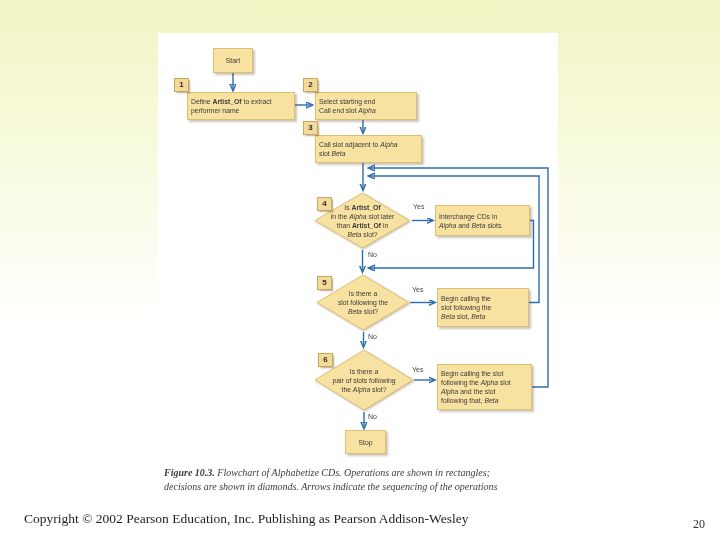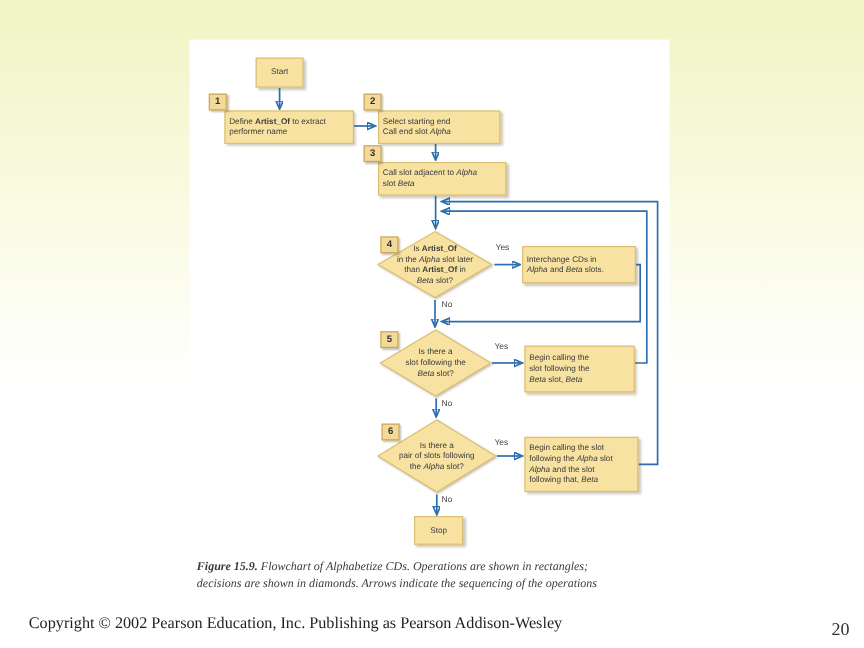--- a/index.html
+++ b/index.html
@@ -33,21 +33,21 @@
     box-shadow:1.5px 1.5px 1.5px rgba(110,95,60,.4);
     font-weight:bold;font-size:8px;line-height:12px;text-align:center;color:#2e2e2e;
   }
   .lbl{position:absolute;z-index:3;font-size:7px;color:#444;}
   .caption{
     position:absolute;left:164px;top:466px;width:392px;z-index:2;
     font-family:"Liberation Serif",serif;font-size:10px;line-height:13.5px;color:#3c3c3c;
     white-space:pre-line;
   }
   .footer{position:absolute;left:24px;top:511px;font-family:"Liberation Serif",serif;font-size:13.5px;color:#1f1f1f;z-index:2;}
-  .page-number{position:absolute;left:693px;top:517px;font-family:"Liberation Serif",serif;font-size:15px;color:#333;z-index:2;}
+  .page-number{position:absolute;left:693px;top:517px;font-family:"Liberation Serif",serif;font-size:12px;color:#333;z-index:2;}
 </style>
 </head>
 <body>
 
 <div class="slide">
 
   <div class="figure-panel"></div>
 
   <svg class="connectors" viewBox="0 0 720 540">
     <defs>
@@ -141,19 +141,19 @@
 following the </span><span class="seg-i">Alpha</span><span> slot
 </span><span class="seg-i">Alpha</span><span> and the slot
 following that, </span><span class="seg-i">Beta</span></div>
   </div>
   <div class="lbl" style="left:368px;top:413px">No</div>
 
   <div class="node center" style="left:345px;top:430px;width:41px;height:24px">
     <div>Stop</div>
   </div>
 
-  <div class="caption"><span class="seg-b seg-i">Figure 15.9.</span><span class="seg-i"> Flowchart of Alphabetize CDs. Operations are shown in rectangles;
+  <div class="caption"><span class="seg-b seg-i">Figure 10.3.</span><span class="seg-i"> Flowchart of Alphabetize CDs. Operations are shown in rectangles;
 decisions are shown in diamonds. Arrows indicate the sequencing of the operations</span></div>
 
   <div class="footer">Copyright © 2002 Pearson Education, Inc. Publishing as Pearson Addison-Wesley</div>
   <div class="page-number">20</div>
 
 </div>
 
 </body></html>

